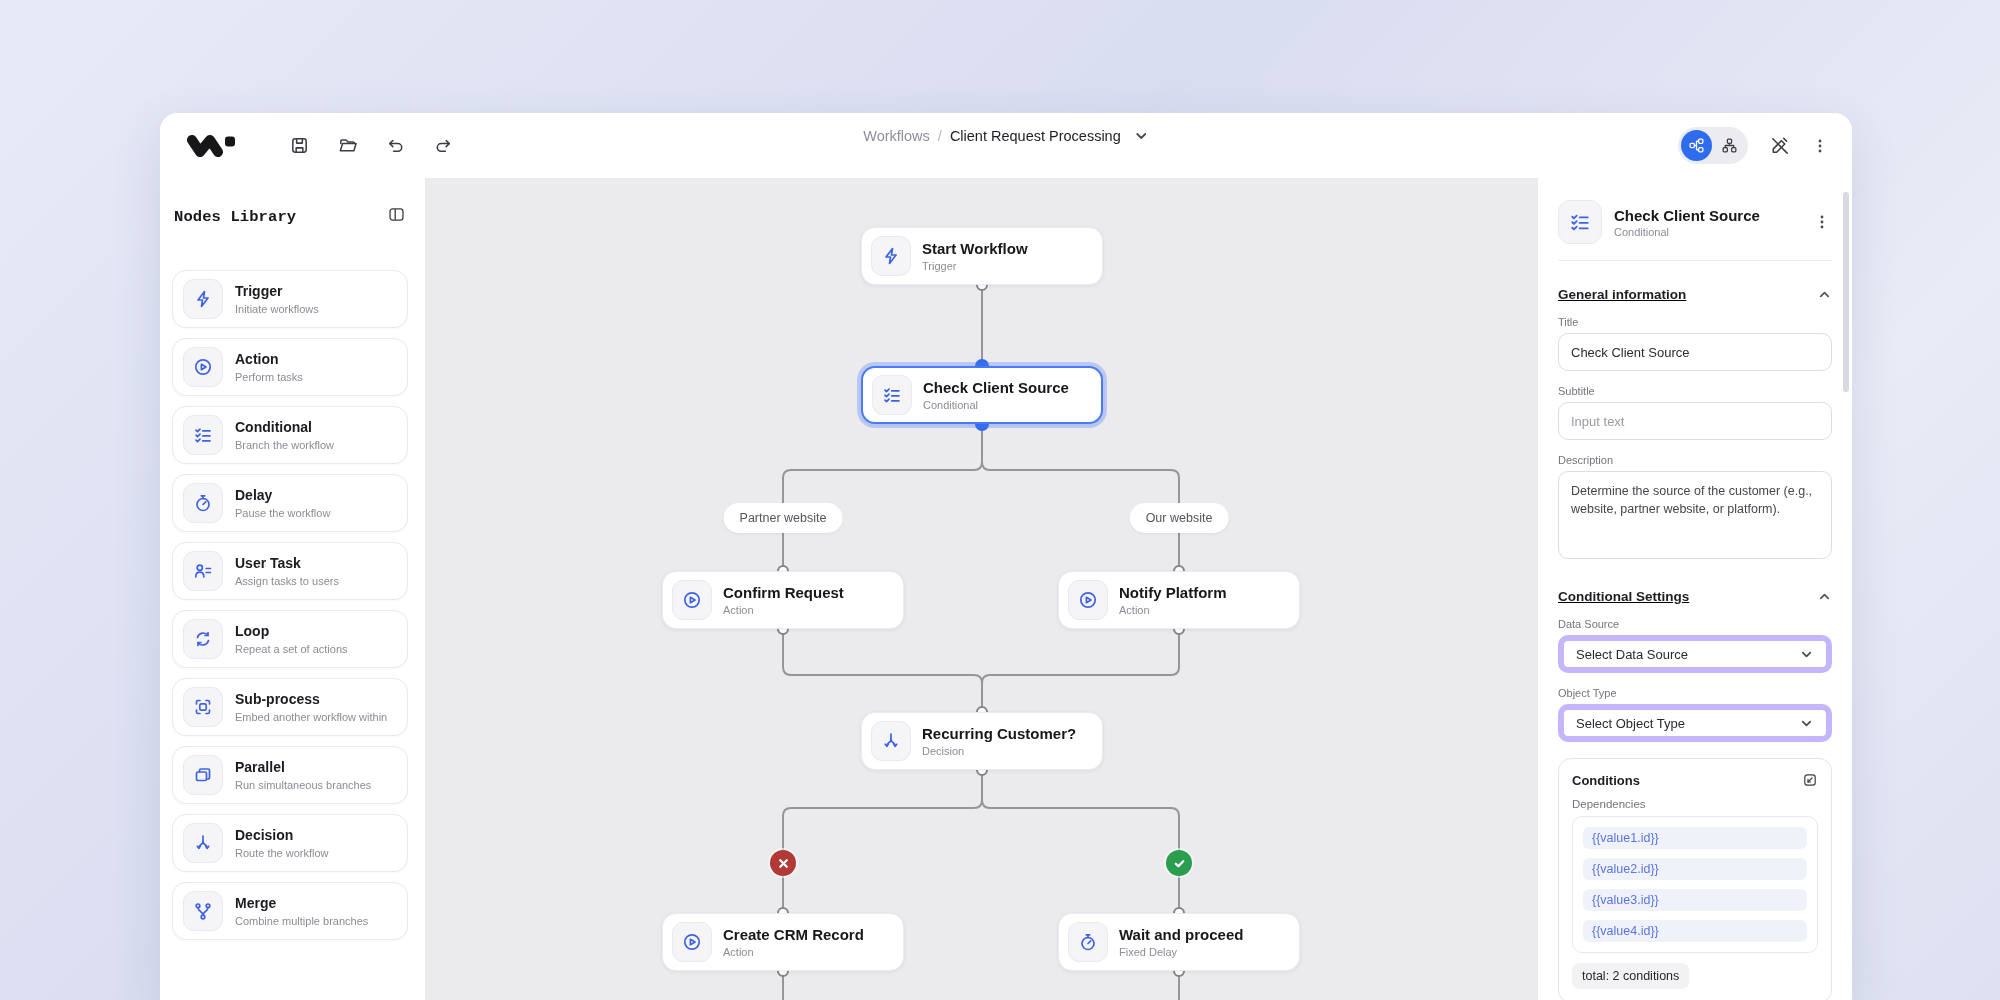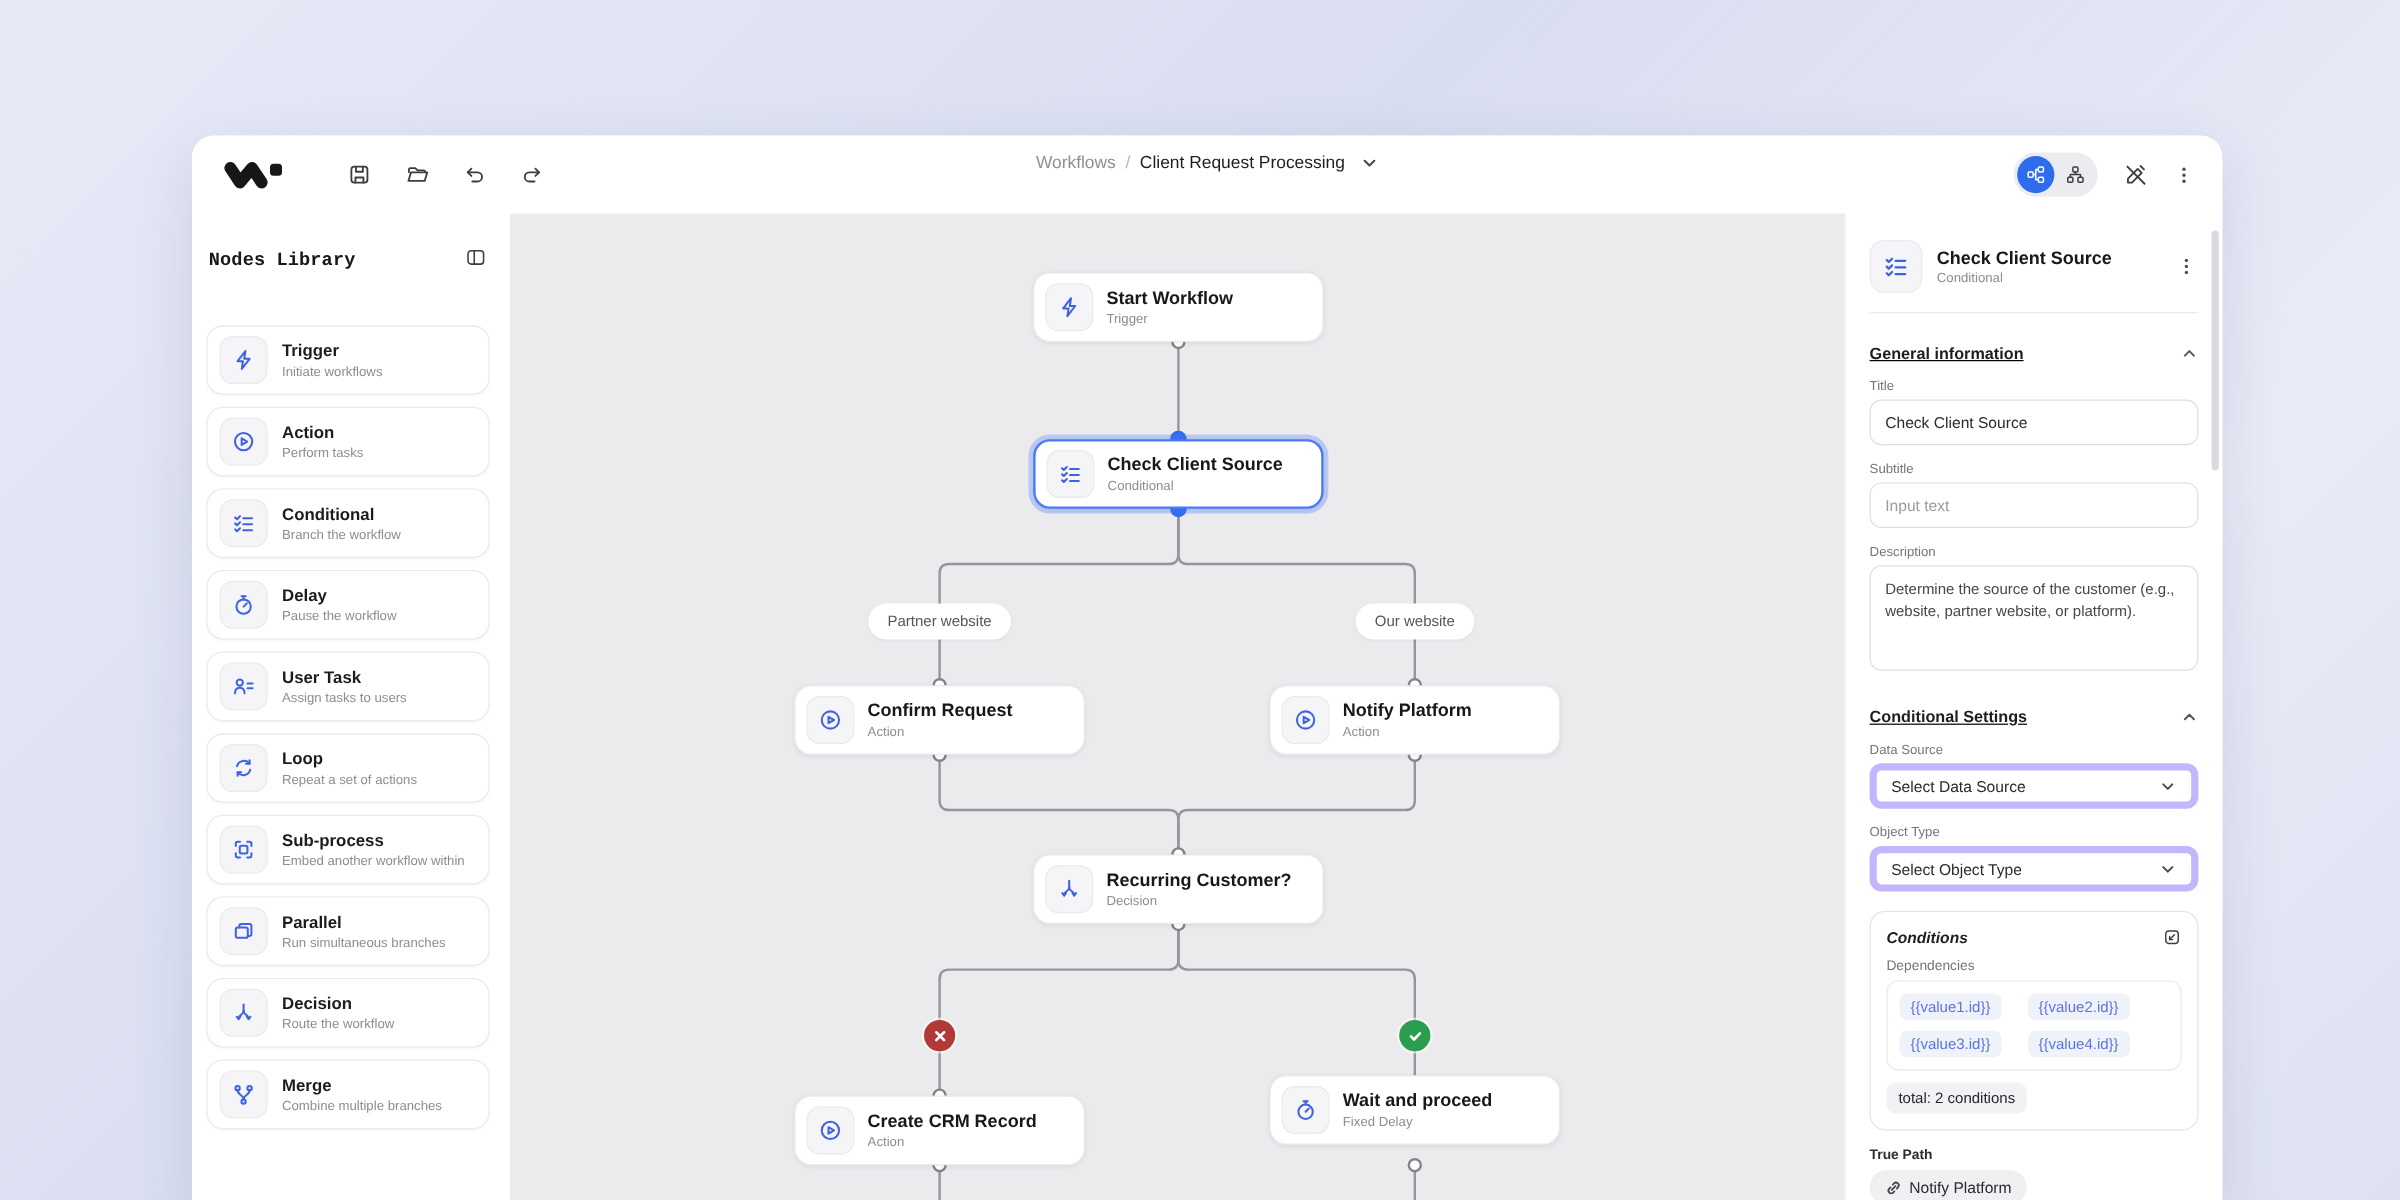--- a/index.html
+++ b/index.html
@@ -88,25 +88,25 @@
   .fld-input::placeholder { color:#9a9aa3; }
   .fld-area { width:100%; height:88px; margin-top:5px; border:1px solid #dddde3; border-radius:10px;
     padding:10px 12px; font-size:12.5px; line-height:1.45; color:#45454d; background:#fff;
     font-family:inherit; resize:none; outline:none; }
   .fld-select { width:100%; height:38px; margin-top:5px; border:6px solid #c4b5fd; border-radius:10px;
     padding:0 12px; display:flex; align-items:center; justify-content:space-between; cursor:pointer; }
   .fld-select .v { font-size:13px; color:#2a2a31; }
   .fld-select svg { width:15px; height:15px; stroke:#4a4a52; stroke-width:1.8; fill:none; stroke-linecap:round; stroke-linejoin:round; }
   .cond-card { border:1px solid #e4e4ea; border-radius:13px; margin-top:16px; padding:13px 13px 13px 13px; }
   .cond-head { display:flex; align-items:center; justify-content:space-between; }
-  .cond-head .h { font-size:13px; font-weight:700; color:#1d1d23;font-style:italic; }
+  .cond-head .h { font-size:13px; font-weight:700; color:#1d1d23; }
   .cond-head svg { width:16px; height:16px; stroke:#3c3c44; stroke-width:1.5; fill:none; stroke-linecap:round; stroke-linejoin:round; cursor:pointer; }
   .deps-label { font-size:11.5px; color:#74747d; margin-top:10px; }
   .deps-box { border:1px solid #e6e8f0; border-radius:10px; margin-top:6px; padding:10px 10px;
-    display:flex; flex-wrap:wrap; column-gap:22px; row-gap:9px; }
+    display:flex; flex-wrap:wrap; column-gap:22px; row-gap:9px;flex-direction:column; }
   .chip { background:#f0f2f9; color:#5b74e2; font-size:12.5px; padding:4px 9px; border-radius:6px; cursor:default; }
   .total-chip { display:inline-block; background:#f2f2f5; color:#26262c; font-size:12.5px; padding:6px 10px; border-radius:8px; margin-top:10px; }
   .path-label { font-size:11.5px; font-weight:700; color:#2c2c33; margin-top:15px; }
   .path-pill { display:inline-flex; align-items:center; gap:6px; background:#f0f0f3; border-radius:999px;
     padding:7px 13px; margin-top:6px; cursor:pointer; }
   .path-pill svg { width:14px; height:14px; stroke:#45454d; stroke-width:1.7; fill:none; stroke-linecap:round; stroke-linejoin:round; }
   .path-pill .v { font-size:13px; color:#2a2a31; }
 </style>
 </head>
 <body>
@@ -481,21 +481,21 @@
                 <circle cx="10" cy="10" r="7.2"></circle>
                 <path d="M8.4 7.3 L13 10 L8.4 12.7 Z"></path>
               </svg>
           </div>
           <div>
               <div class="t">Create CRM Record</div>
           <div class="d">Action</div>
             </div>
         </div>
 
-        <div class="node" style="left:633px; top:718px;align-items:center;">
+        <div class="node" style="left:633px; top:735px;align-items:center;">
           <div class="icon-tile">
             <svg viewBox="0 0 20 20">
                 <circle cx="10" cy="11.5" r="6"></circle>
                 <path d="M10 11.5 L12.7 8.8"></path>
                 <path d="M8.3 2.8 h3.4"></path>
                 <path d="M10 2.8 v2.7"></path>
               </svg>
           </div>
           <div>
               <div class="t">Wait and proceed</div>

